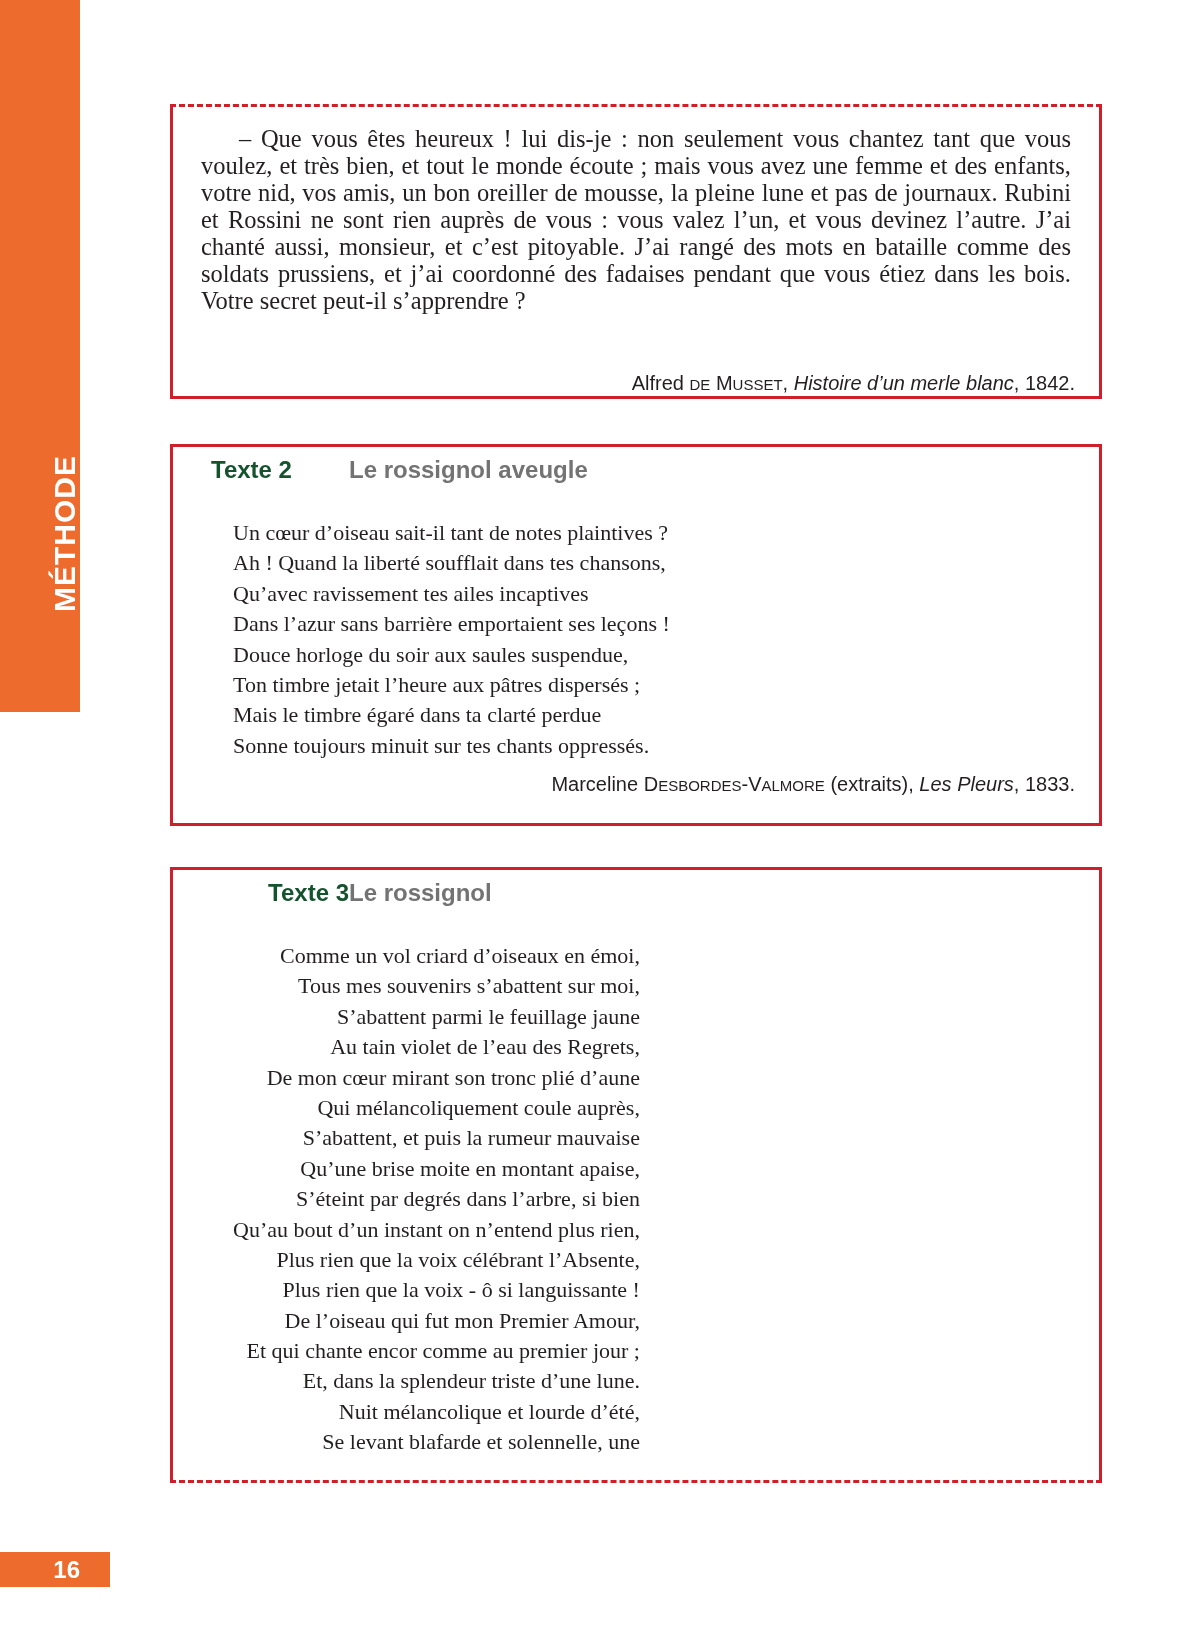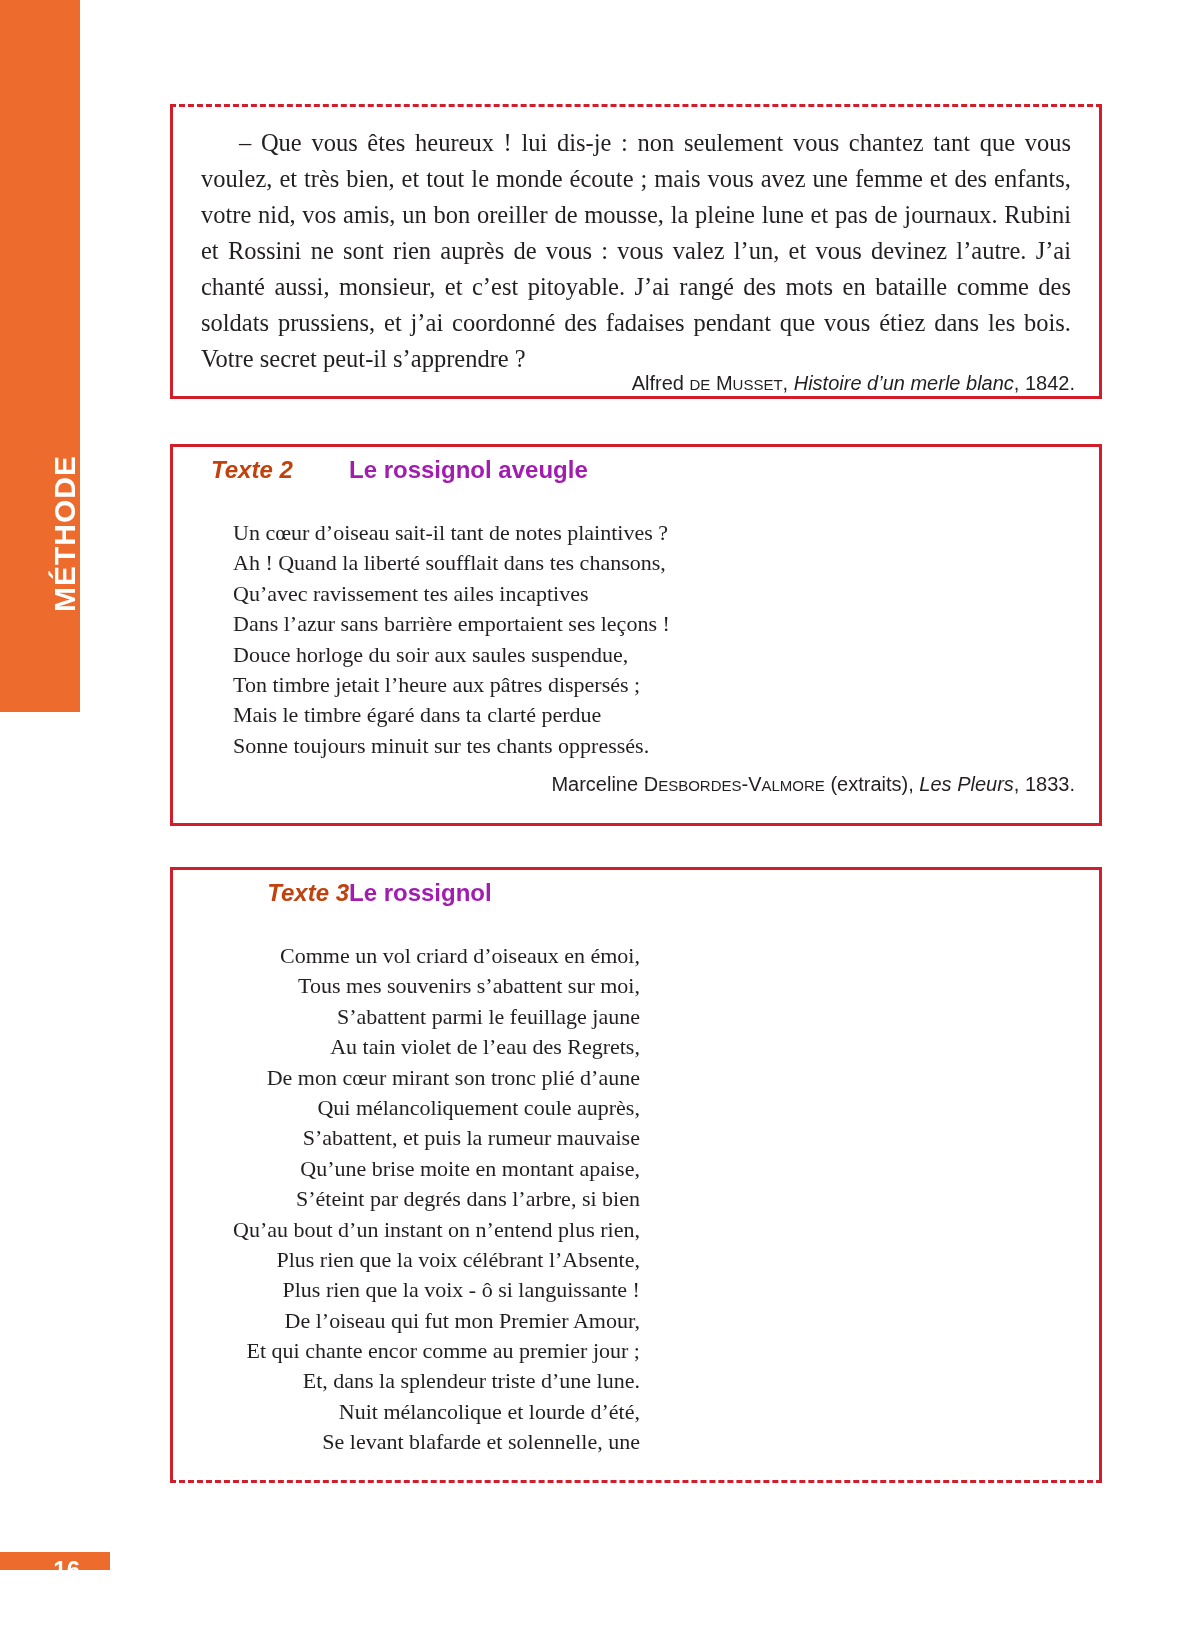--- a/index.html
+++ b/index.html
@@ -27,21 +27,21 @@
       font-weight: bold;
       font-size: 30px;
       letter-spacing: 1px;
       color: #ffffff;
       white-space: nowrap;
       line-height: 1;
     }
     .page-num {
       position: absolute;
       left: 0; top: 1552px;
-      width: 110px; height: 18px;
+      width: 110px; height: 35px;
       background: #ec6b2d;
       color: #ffffff;
       font-family: "Liberation Sans", "DejaVu Sans", sans-serif;
       font-weight: bold;
       font-size: 24px;
       line-height: 35px;
       text-align: right;
       box-sizing: border-box;
       padding-right: 30px;
     }
@@ -66,21 +66,21 @@
     .box-3 {
       top: 867px; height: 616px;
       border-top: 3px solid #d01f2a;
       border-bottom: 3px dashed #d01f2a;
       text-align: right;
     }
     .prose {
       position: absolute;
       left: 28px; right: 28px; top: 18px;
       font-size: 24.5px;
-      line-height: 36px;
+      line-height: 27px;
       text-align: justify;
     }
     .prose p { margin: 0; text-indent: 38px; }
     .source {
       position: absolute;
       right: 24px;
       font-family: "Liberation Sans", "DejaVu Sans", sans-serif;
       font-size: 20px;
       line-height: 24px;
       white-space: nowrap;
@@ -92,22 +92,22 @@
     .box-2 .source { top: 325px; }
     .head {
       position: absolute;
       left: 38px; top: 8px;
       font-family: "Liberation Sans", "DejaVu Sans", sans-serif;
       font-weight: bold;
       font-size: 24px;
       line-height: 30px;
       white-space: nowrap;
     }
-    .head .num { color: #c2410c; display: inline-block; width: 138px; font-style: italic; }
-    .head .title { color: #a21caf; }
+    .head .num { color: #14532d; display: inline-block; width: 138px; }
+    .head .title { color: #737373; }
     .poem {
       position: absolute;
       left: 60px; top: 71px;
       font-size: 22px;
       line-height: 30.4px;
       white-space: nowrap;
     }
     .poem div { height: 30.4px; }
   </style>
 </head>

